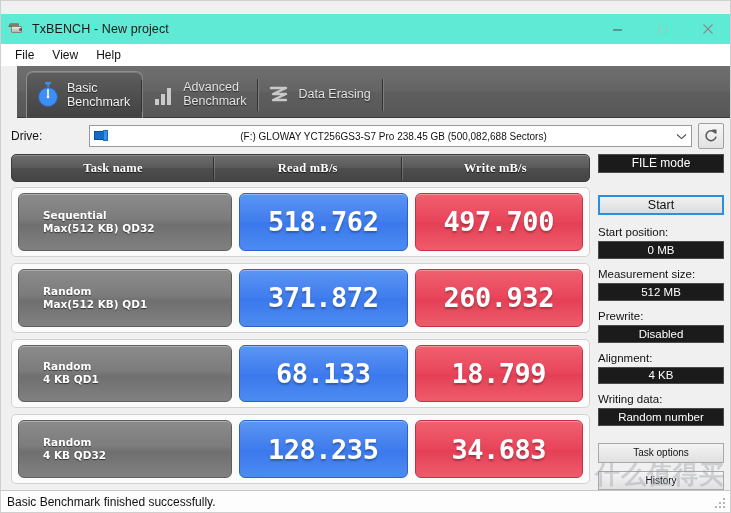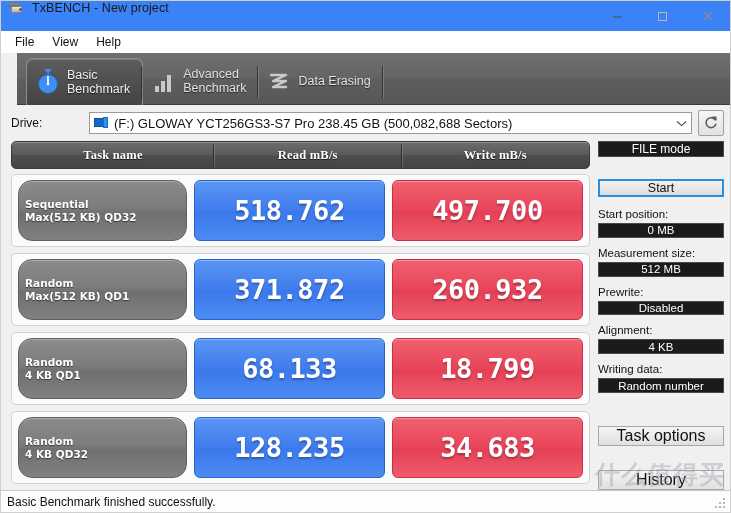--- a/index.html
+++ b/index.html
@@ -13,23 +13,24 @@
     width: 731px; height: 513px;
     position: relative;
     background: #f0f0f0;
     display: flex; flex-direction: column;
     border: 1px solid #cfcfcf;
   }
 
   
   .titlebar {
     height: 30px; min-height: 30px;
-    background: #3b82f6;
-    display: flex; 
-    position: relative;
+    background: #5eead4;
+    display: flex; align-items: center;
+    position: relative;
+    margin-top: 13px;
   }
   .app-icon {
     width: 16px; height: 16px;
     margin-left: 8px; margin-right: 7px;
     position: relative; flex: 0 0 auto;
   }
   .app-icon .ic-body {
     position: absolute; left: 2px; top: 5px;
     width: 11px; height: 7px;
     background: linear-gradient(180deg,#eceae6,#b9b3a8);
@@ -149,23 +150,24 @@
     position: absolute; left: 0; top: 1px;
     width: 10px; height: 9px;
     background: #1569c7; border: 1px solid #0d4f9e;
   }
   .drive-glyph .mon2 {
     position: absolute; left: 9px; top: 0px;
     width: 5px; height: 11px;
     background: #3b8fe0; border: 1px solid #1569c7;
   }
   .drive-text {
-    font-size: 13px; color: #111;
+    font-size: 10px; color: #111;
     white-space: nowrap; overflow: hidden;
     flex: 1 1 auto;
+    text-align: center;
   }
   .drive-caret {
     width: 16px; flex: 0 0 auto;
     display: flex; align-items: center; justify-content: center;
     color: #555;
   }
   .refresh-btn {
     width: 26px; height: 26px; margin-left: 6px;
     flex: 0 0 auto;
     background: linear-gradient(180deg,#f6f6f6,#e2e2e2);
@@ -220,28 +222,28 @@
     flex: 1 1 0;
     background: #fbfbfb;
     border: 1px solid #d2d2d2;
     border-radius: 5px;
     margin-bottom: 6px;
     display: flex; align-items: center;
     padding: 5px 6px;
     min-height: 0;
   }
   .task-btn {
-    width: 169px; flex: 0 0 auto;
+    width: 214px; flex: 0 0 auto;
     align-self: stretch;
     background: linear-gradient(180deg,#8b8b8b 0%,#7c7c7c 45%,#6f6f6f 55%,#818181 100%);
     border: 1px solid #5f5f5f;
-    border-radius: 14px;
+    border-radius: 6px;
     box-shadow: inset 0 1px 0 rgba(255,255,255,0.3);
     display: flex; flex-direction: column; justify-content: center;
-    padding-left: 6px;
+    padding-left: 24px;
   }
   .task-line {
     font-family: "DejaVu Sans", sans-serif;
     font-size: 10.5px; font-weight: bold;
     color: #ffffff;
     line-height: 13px;
     text-shadow: 0 1px 1px rgba(0,0,0,0.55);
     white-space: nowrap;
   }
   .val-box {
@@ -298,24 +300,24 @@
   }
   .side-value {
     height: 21px; margin-bottom: 9px;
     background: #1b1b1b;
     border: 1px solid #4a4a4a;
     color: #ffffff; font-size: 11.5px;
     display: flex; align-items: center; justify-content: center;
     white-space: nowrap;
   }
   .side-btn {
-    height: 23px; margin-top: 24px;
+    height: 23px; margin-top: 8px;
     background: linear-gradient(180deg,#f4f4f4,#e0e0e0);
     border: 1px solid #a8a8a8;
-    color: #111; font-size: 16px;
+    color: #111; font-size: 10px;
     display: flex; align-items: center; justify-content: center;
   }
 
   
   .statusbar {
     height: 22px; min-height: 22px;
     background: #fdfdfd;
     border-top: 1px solid #c8c8c8;
     display: flex; align-items: center;
     padding-left: 6px;

